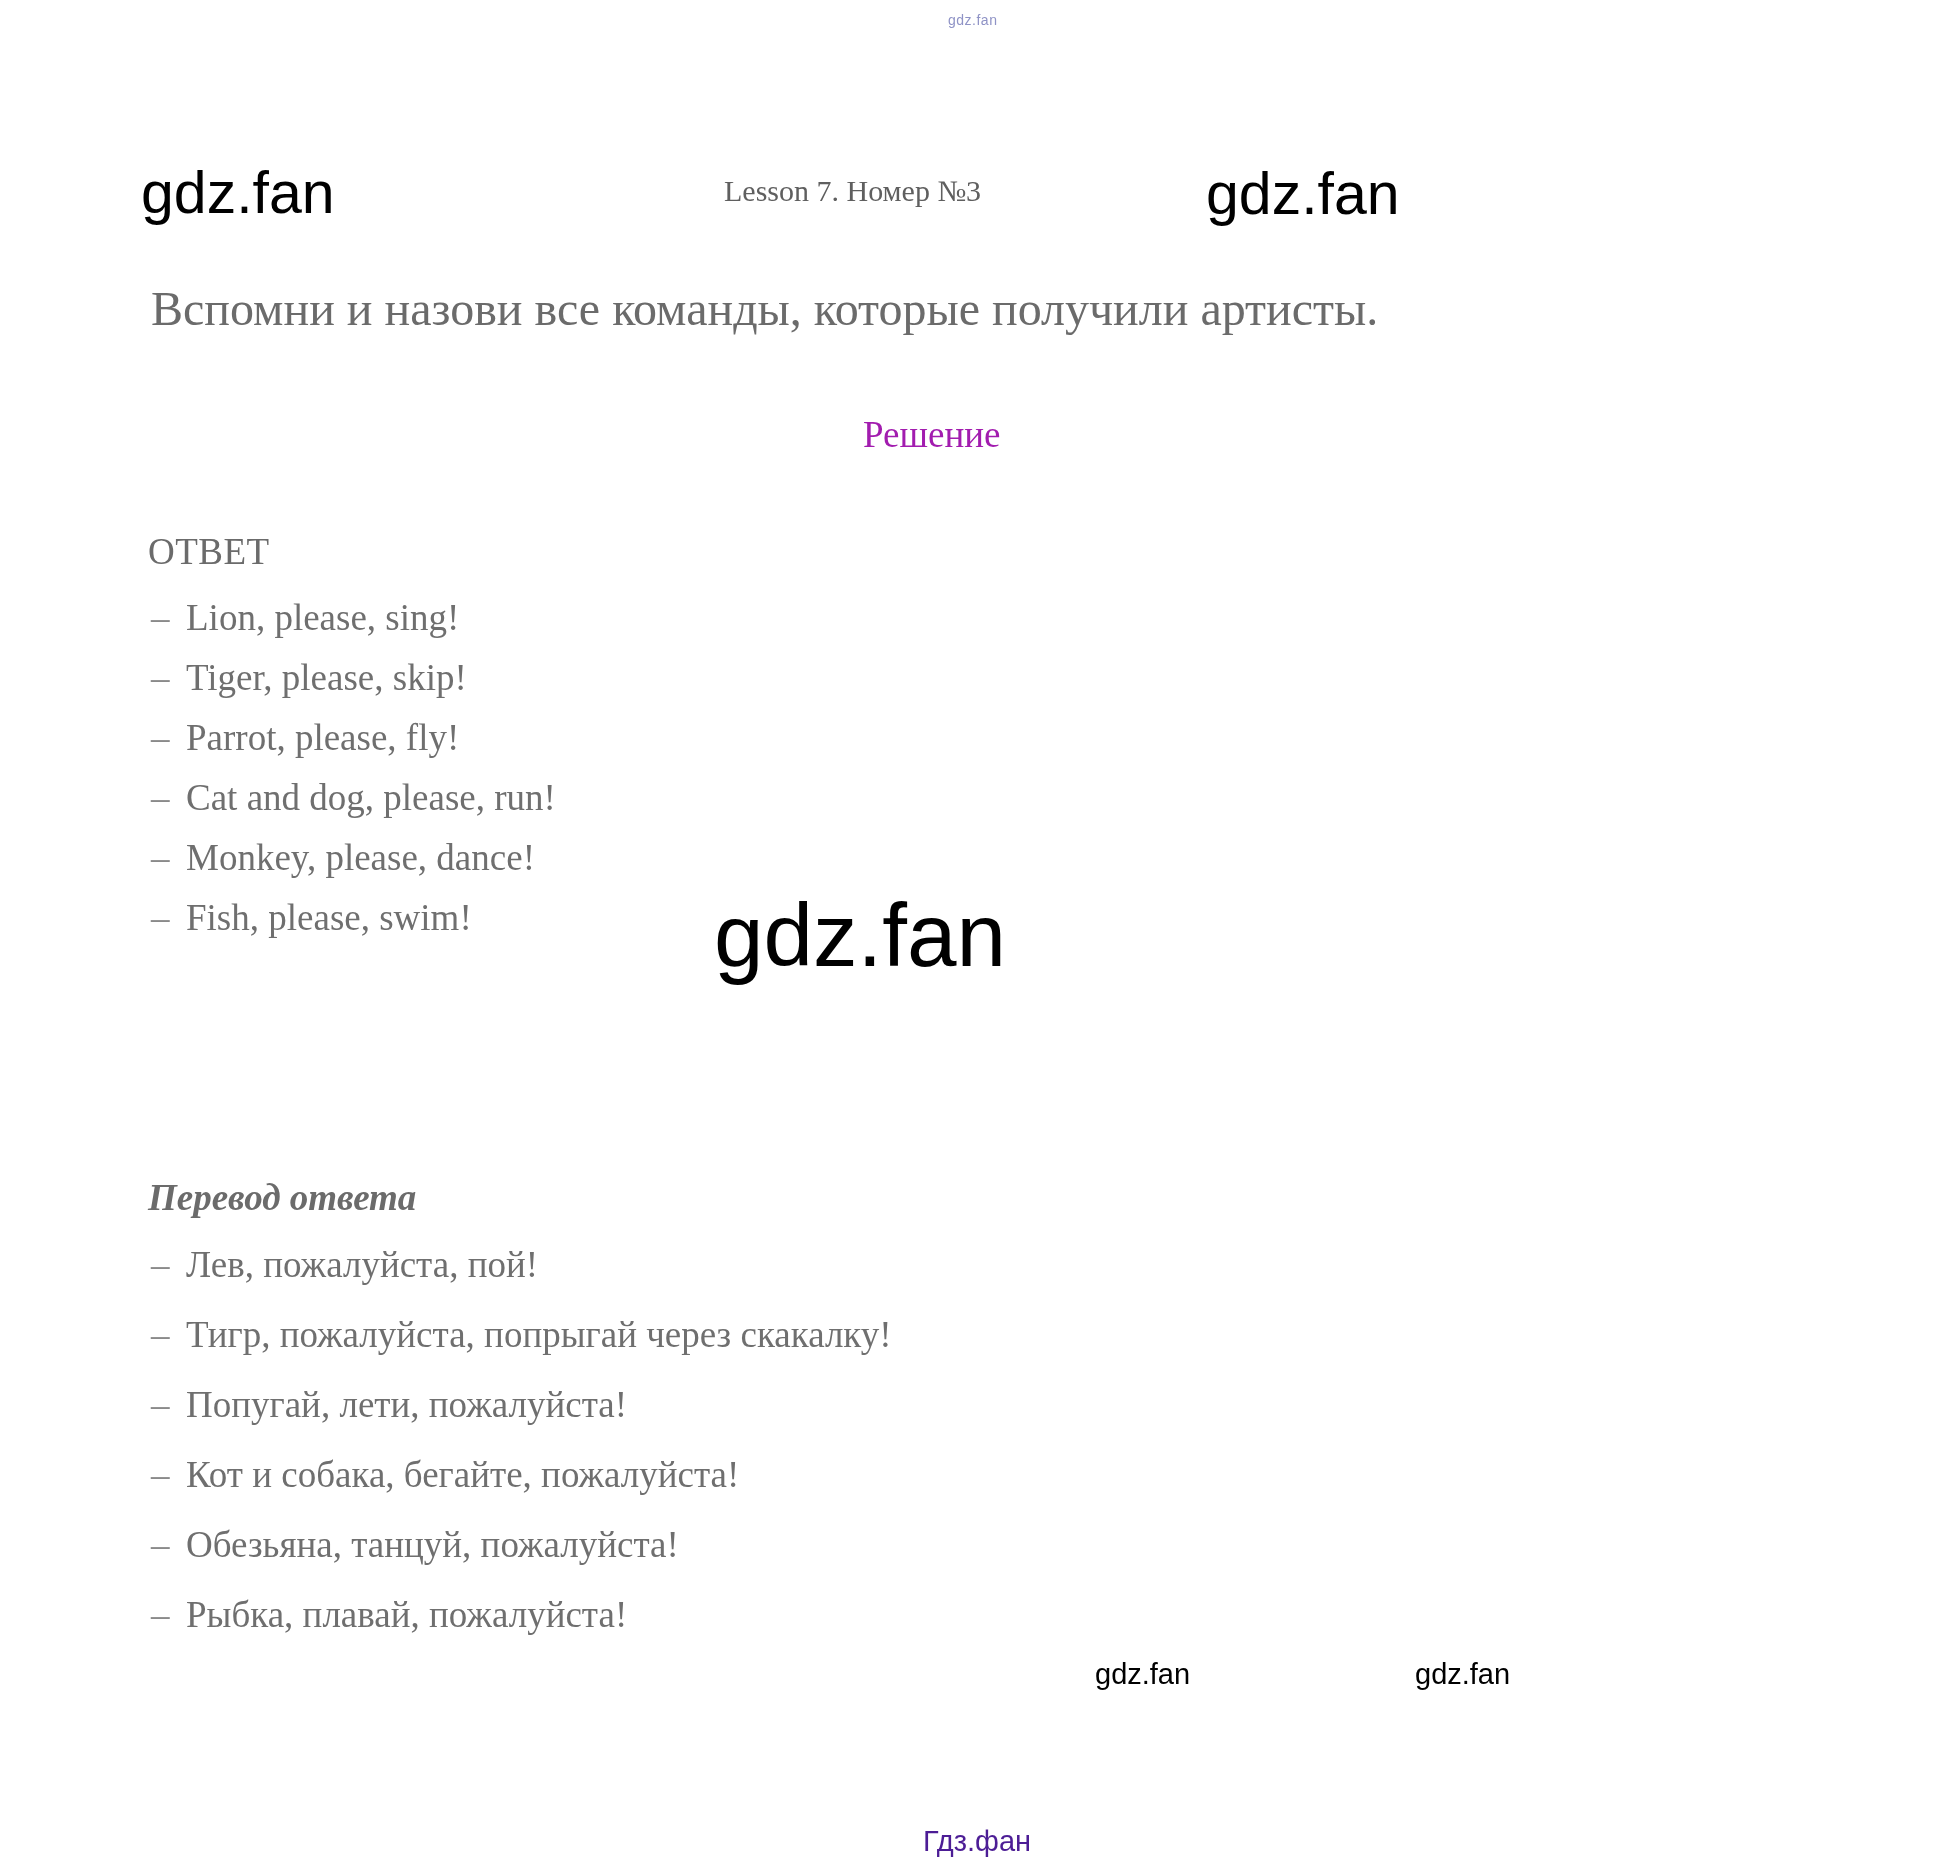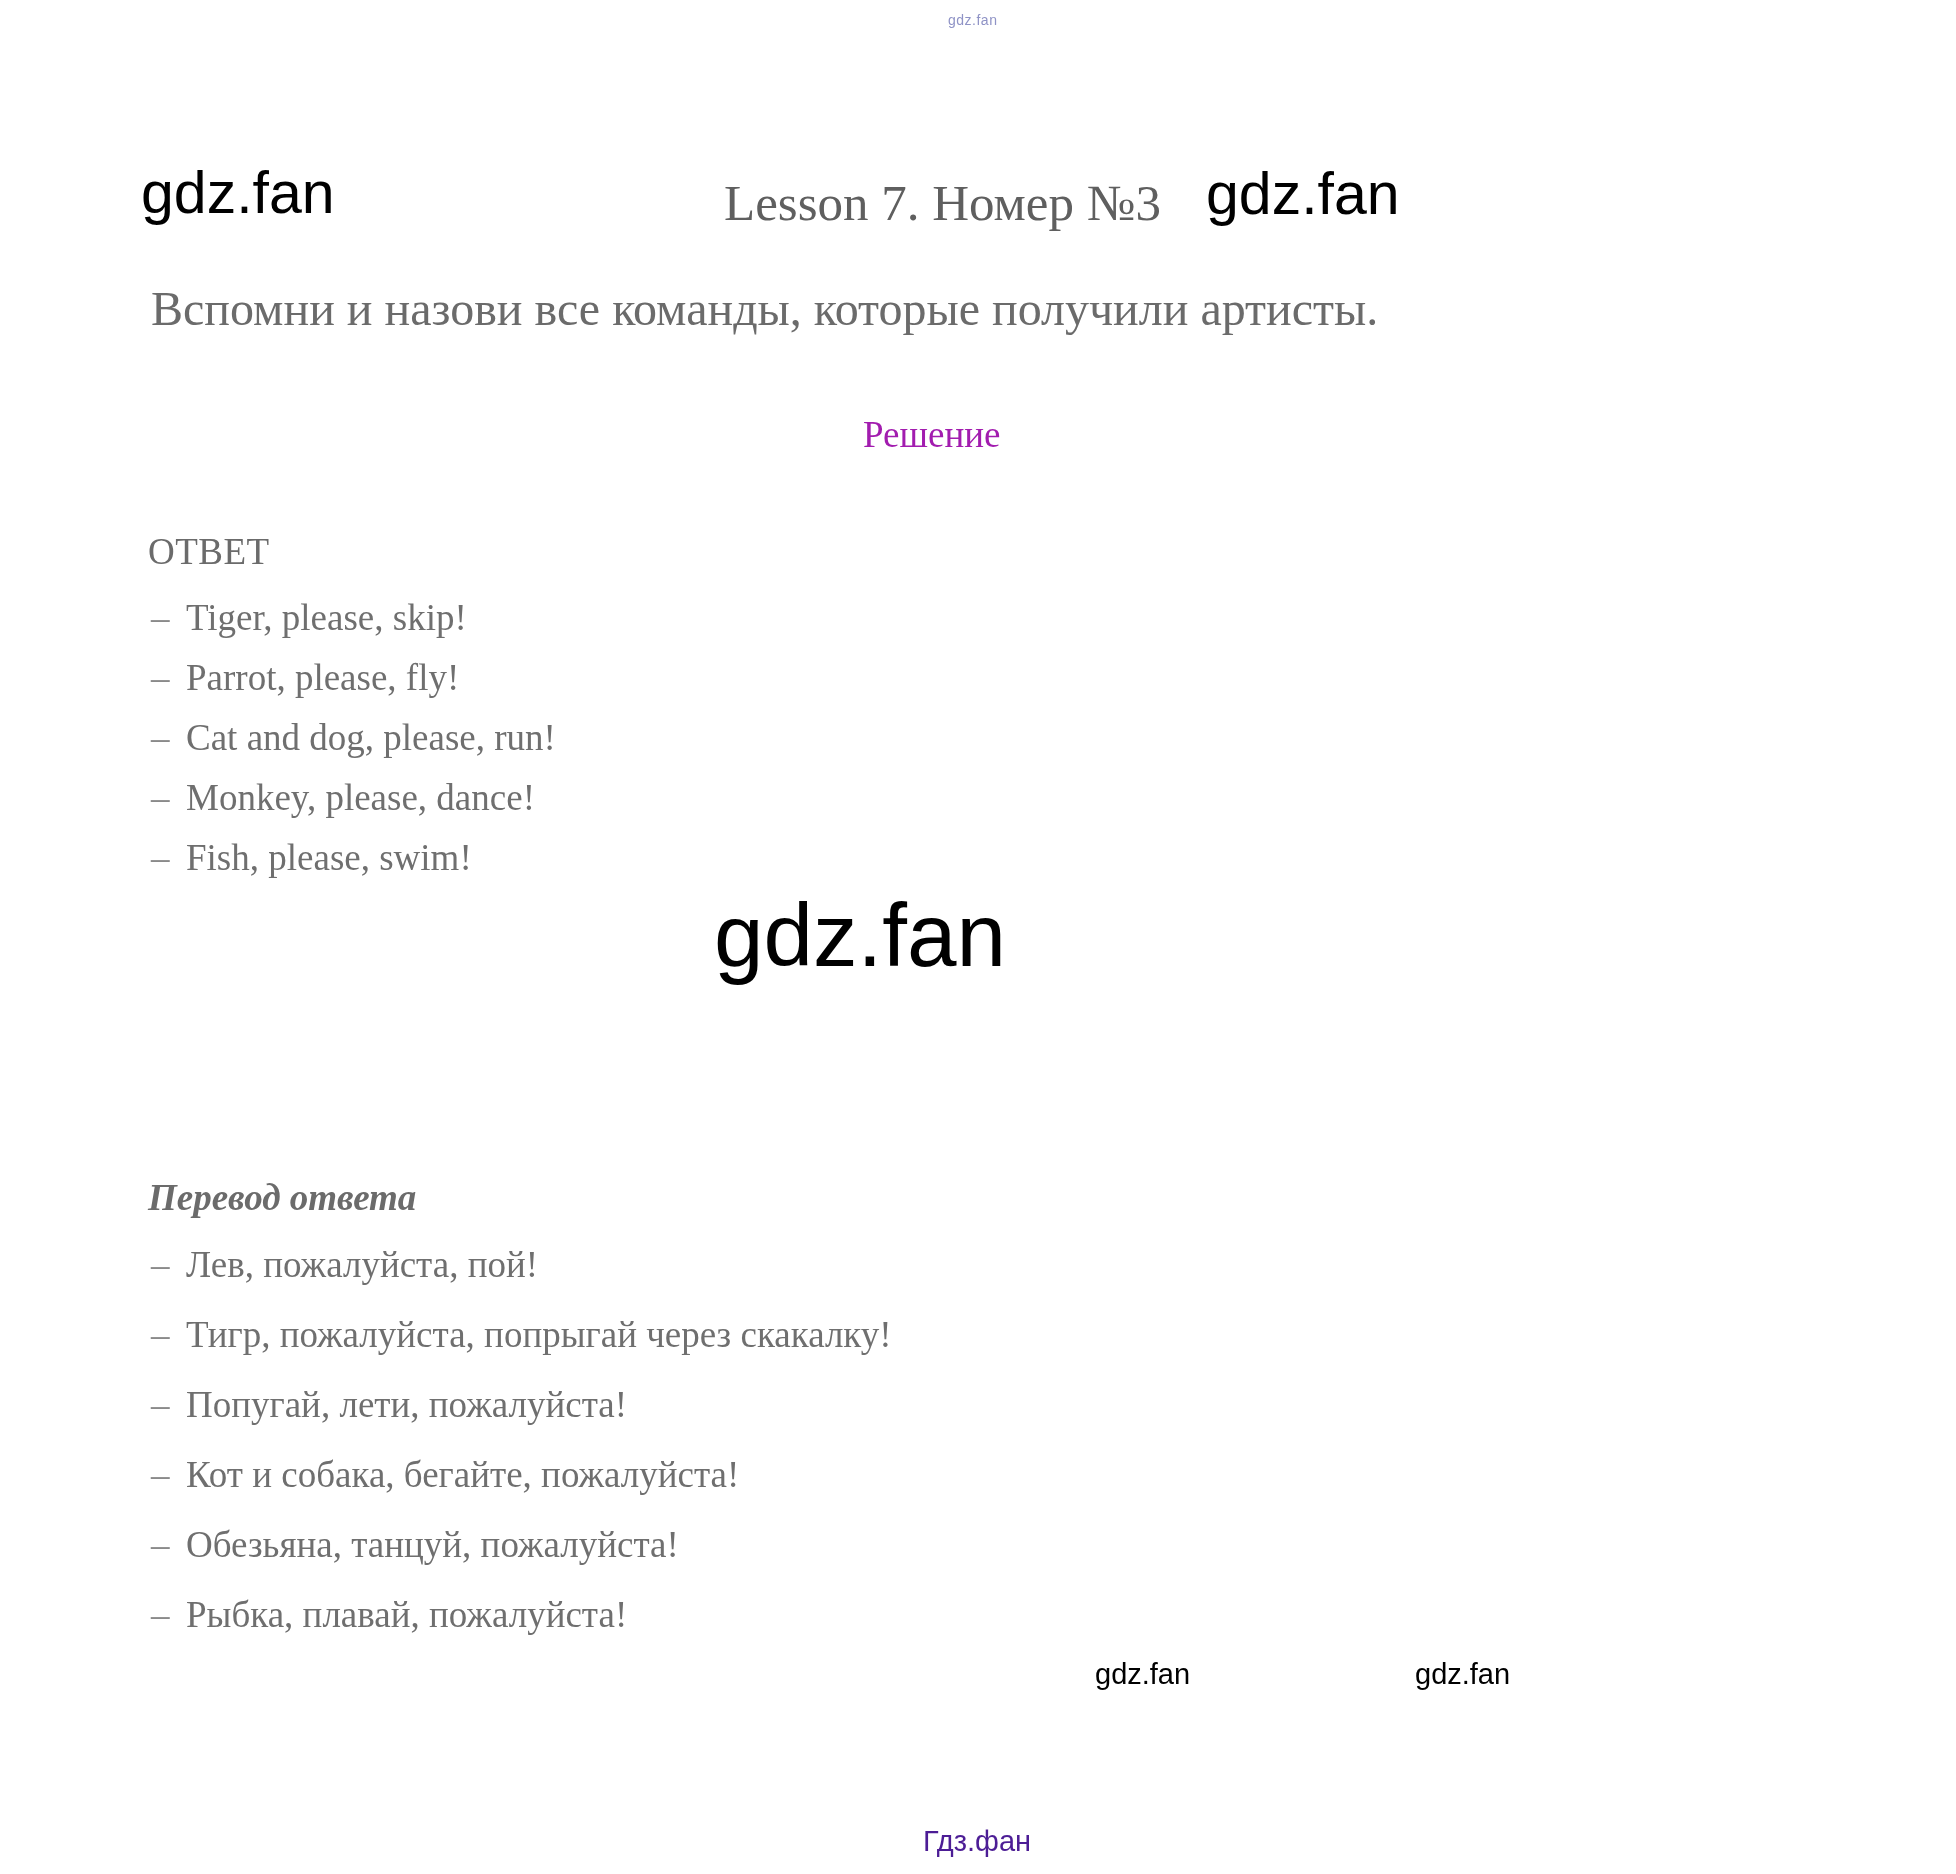--- a/index.html
+++ b/index.html
@@ -74,21 +74,21 @@
     font-family: "Liberation Sans", sans-serif;
     font-size: 29px;
     color: #4c1d95;
   }
 
   
   .doc-title {
     position: absolute;
     left: 724px;
     top: 162px;
-    font-size: 51px;
+    font-size: 30px;
     color: #5f5f5f;
     white-space: nowrap;
   }
 
   .task-text {
     position: absolute;
     left: 151px;
     top: 269px;
     font-size: 48px;
     color: #6b6b6b;
@@ -162,20 +162,21 @@
 
   <div class="wm-big wm-right-title">gdz.fan</div>
 
   <div class="task-text">Вспомни и назови все команды, которые получили артисты.</div>
 
   <div class="solution-label">Решение</div>
 
   <div class="answer-head">ОТВЕТ</div>
 
   <ul class="lines en-lines">
+    <li><span class="dash">–</span><span>Lion, please, sing!</span></li>
     <li><span class="dash">–</span><span>Tiger, please, skip!</span></li>
     <li><span class="dash">–</span><span>Parrot, please, fly!</span></li>
     <li><span class="dash">–</span><span>Cat and dog, please, run!</span></li>
     <li><span class="dash">–</span><span>Monkey, please, dance!</span></li>
     <li><span class="dash">–</span><span>Fish, please, swim!</span></li>
   </ul>
 
   <div class="wm-big wm-center">gdz.fan</div>
 
   <div class="translation-head">Перевод ответа</div>

